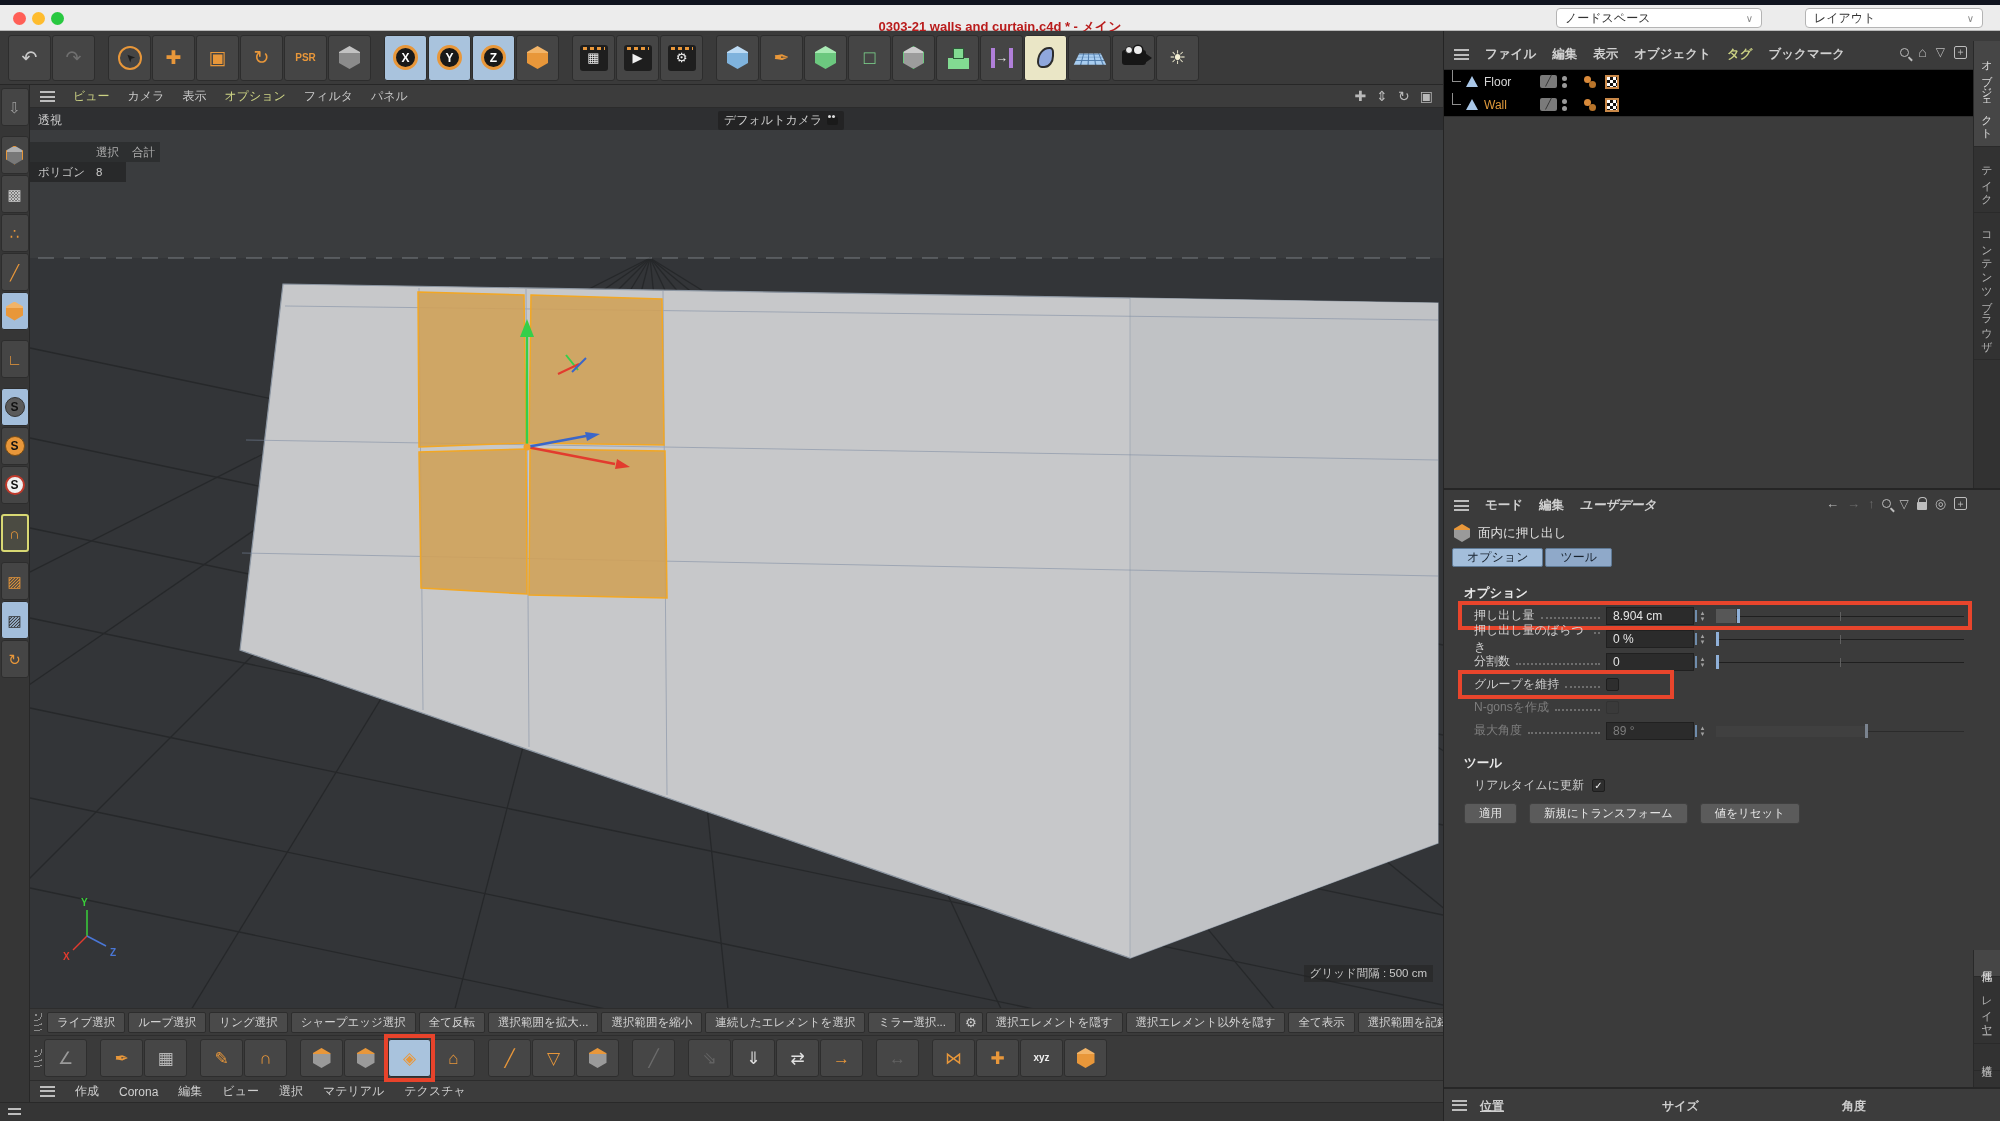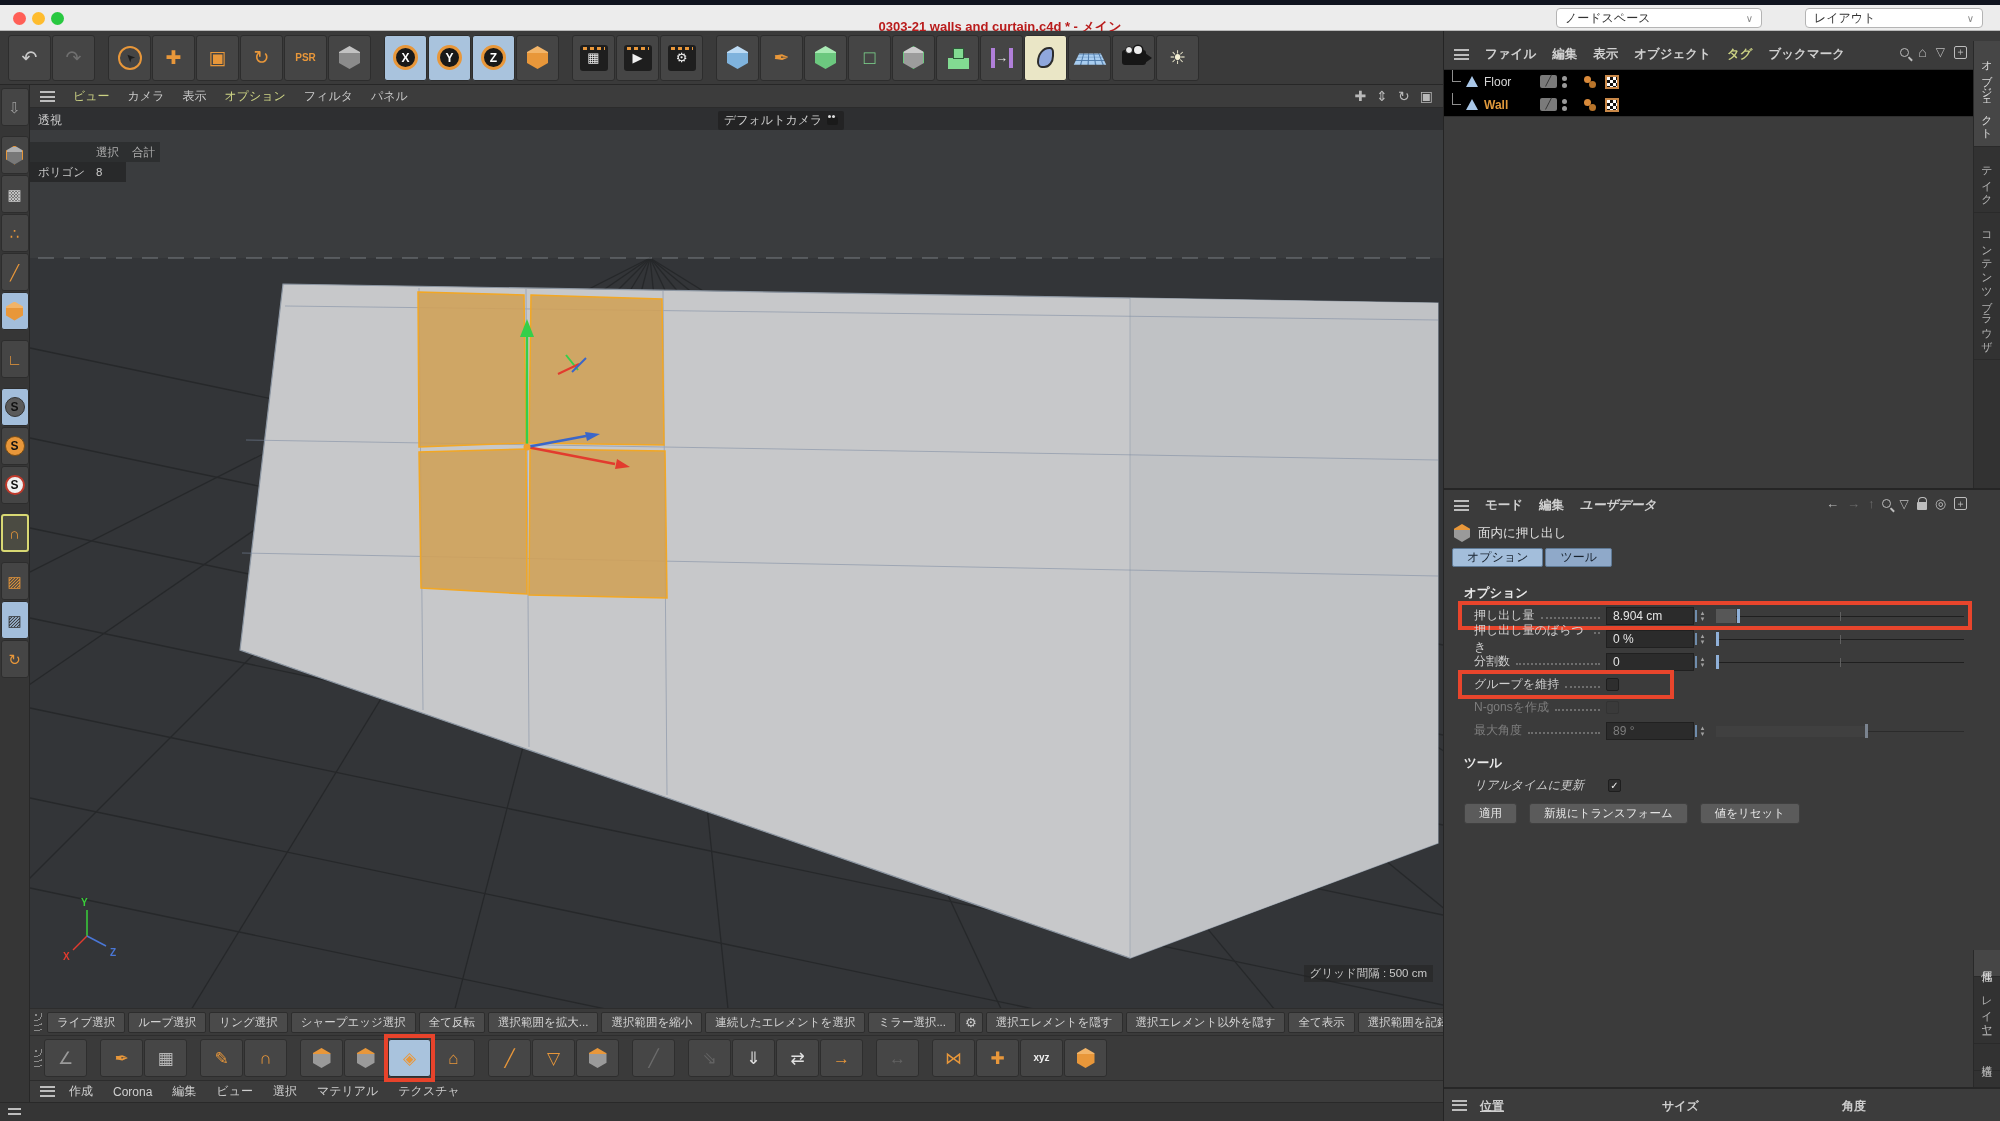--- a/index.html
+++ b/index.html
@@ -94,40 +94,40 @@
   .dragdots{width:8px;height:18px;background:repeating-radial-gradient(circle at 2px 2px,#8a8a8a 0 1px,transparent 1px 5px);flex:none;margin-right:2px;}
   .sel-item{height:21px;background:#4a4a4a;border:1px solid #2d2d2d;border-radius:2px;color:#d6d6d6;font-size:11.5px;padding:0 9px;white-space:nowrap;cursor:pointer;display:flex;align-items:center;flex:none;}
   .sel-item.gear{padding:0 5px;font-size:13px;color:#cfcfcf;}
   .mdl-row{position:absolute;left:30px;top:1035px;width:1413px;height:45px;background:#3a3a3a;border-top:1px solid #2e2e2e;display:flex;align-items:center;padding-left:4px;}
   .mbtn{width:43px;height:38px;background:#464646;border:1px solid #2e2e2e;border-radius:3px;margin-right:1px;display:flex;align-items:center;justify-content:center;padding:0;cursor:pointer;position:relative;}
   .mbtn .glyph{font-size:17px;}
   .mbtn .cubeico{width:18px;height:20px;}
   .mbtn.dim .glyph{opacity:.55;}
   .mbtn.annotated{background:#a9c3dd;z-index:3;}
   .mbtn.annotated::after{content:'';position:absolute;left:-5px;right:-5px;top:-6px;bottom:-6px;border:4px solid #e8432b;pointer-events:none;}
-  .bottom-menubar{position:absolute;left:30px;top:1080px;width:1413px;height:22px;background:#3c3c3c;border-top:1px solid #2c2c2c;display:flex;align-items:center;gap:14px;padding-left:10px;}
+  .bottom-menubar{position:absolute;left:30px;top:1080px;width:1413px;height:22px;background:#3c3c3c;border-top:1px solid #2c2c2c;display:flex;align-items:center;gap:20px;padding-left:10px;}
   .bottom-menubar .menu-item{background:none;border:none;color:#cfcfcf;font-size:12px;padding:0;cursor:pointer;}
   .bottom-strip{position:absolute;left:0;top:1102px;width:1443px;height:19px;background:#353535;border-top:1px solid #292929;display:flex;align-items:center;padding-left:8px;}
   .bottom-strip .burger{width:13px;height:9px;}
 
   
   .right-panel{position:absolute;left:1443px;top:31px;width:557px;height:1090px;background:#3b3b3b;border-left:1px solid #242424;}
   .vstrip{position:absolute;right:0;width:27px;background:#323232;border-left:1px solid #292929;display:flex;flex-direction:column;}
   .vtab{writing-mode:vertical-rl;font-size:11px;color:#b2b2b2;padding:12px 6px;border-bottom:1px solid #2a2a2a;cursor:pointer;letter-spacing:1px;}
   .vtab.active{background:#464646;color:#dddddd;}
   #om-strip{top:10px;height:447px;}
   #am-strip{top:460px;height:330px;}
 
   .om-menu{position:absolute;left:0;top:10px;right:27px;height:26px;display:flex;align-items:center;gap:16px;padding-left:10px;font-size:12.5px;color:#d0d0d0;}
   .om-menu .menu-item{background:none;border:none;color:#d0d0d0;font-size:12.5px;padding:0;cursor:pointer;font-weight:bold;}
   .om-menu .menu-item.accent{color:#ccd284;}
   .om-icons{position:absolute;right:33px;top:13px;display:flex;gap:9px;align-items:center;}
   .om-rows{position:absolute;left:0;top:38px;right:27px;background:#000000;border-top:1px solid #2e2e2e;border-bottom:1px solid #2e2e2e;}
   .orow{height:23px;display:flex;align-items:center;font-size:12px;color:#d5d5d5;}
-  .orow.selected .oname{color:#e09a3c;font-weight:bold;}
+  .orow.selected .oname{color:#e09a3c;font-weight:normal;}
   .elbow{width:9px;height:12px;border-left:1px solid #8f8f8f;border-bottom:1px solid #8f8f8f;margin:-8px 5px 4px 8px;flex:none;}
   .objtri{width:0;height:0;border-left:6px solid transparent;border-right:6px solid transparent;border-bottom:11px solid #a9c7e8;flex:none;margin-right:6px;}
   .oname{width:56px;}
   .otoggle{width:17px;height:13px;background:#7a7a7a;border-radius:2px;color:#2e2e2e;font-size:10px;line-height:12px;text-align:center;flex:none;margin-right:5px;cursor:pointer;}
   .odots{display:flex;flex-direction:column;gap:2px;margin-right:16px;cursor:pointer;}
   .odots i{width:5px;height:5px;border-radius:50%;background:#9a9a9a;}
   .dotstag{width:16px;height:14px;position:relative;flex:none;margin-right:6px;cursor:pointer;}
   .dotstag::before{content:'';position:absolute;left:1px;top:1px;width:7px;height:7px;border-radius:50%;background:#d98a3a;box-shadow:5px 5px 0 #b8742a;}
   .checker{width:14px;height:14px;border:2px solid #c98848;background-image:linear-gradient(45deg,#111 25%,transparent 25%,transparent 75%,#111 75%),linear-gradient(45deg,#111 25%,#fff 25%,#fff 75%,#111 75%);background-size:6px 6px;background-position:0 0,3px 3px;background-color:#fff;flex:none;cursor:pointer;}
 
@@ -739,21 +739,21 @@
               <span>▾</span>
             </span>
           <span class="aslider" style="opacity:.55">
               <i class="fill" style="width:60%"></i>
               <i class="hdl" style="left:60%;background:#aebfd4"></i>
             </span>
         </div>
 
         <div class="sec" style="margin-top:10px;">ツール</div>
         <div class="arow">
-          <span style="margin-right:24px;font-style:italic;">リアルタイムに更新</span>
+          <span style="margin-right:8px;">リアルタイムに更新</span>
           <span class="acheck">✓</span>
         </div>
         <div class="am-buttons">
 
         <button class="pbtn"><span>適用</span></button>
             <button class="pbtn"><span>新規にトランスフォーム</span></button>
             <button class="pbtn"><span>値をリセット</span></button>
           </div>
       </div>
     </div>

